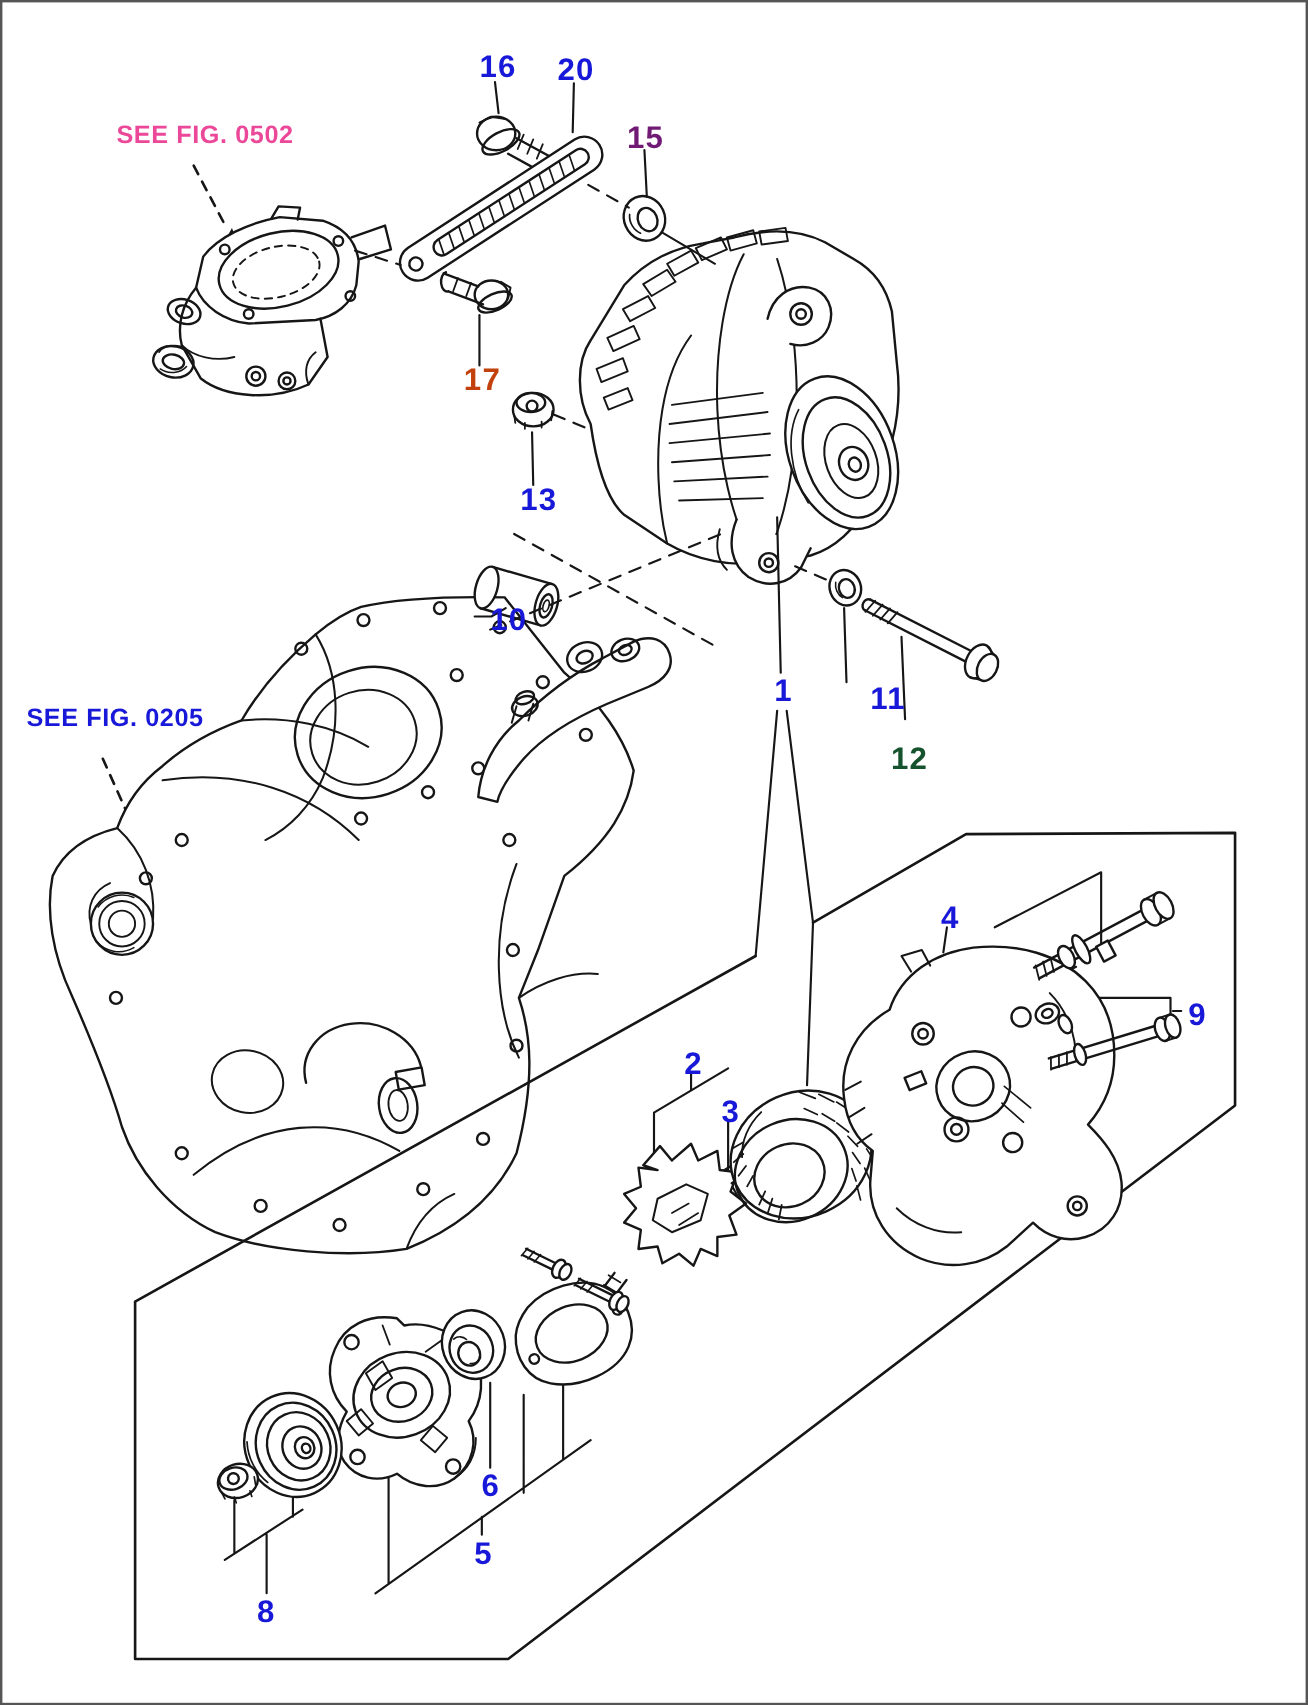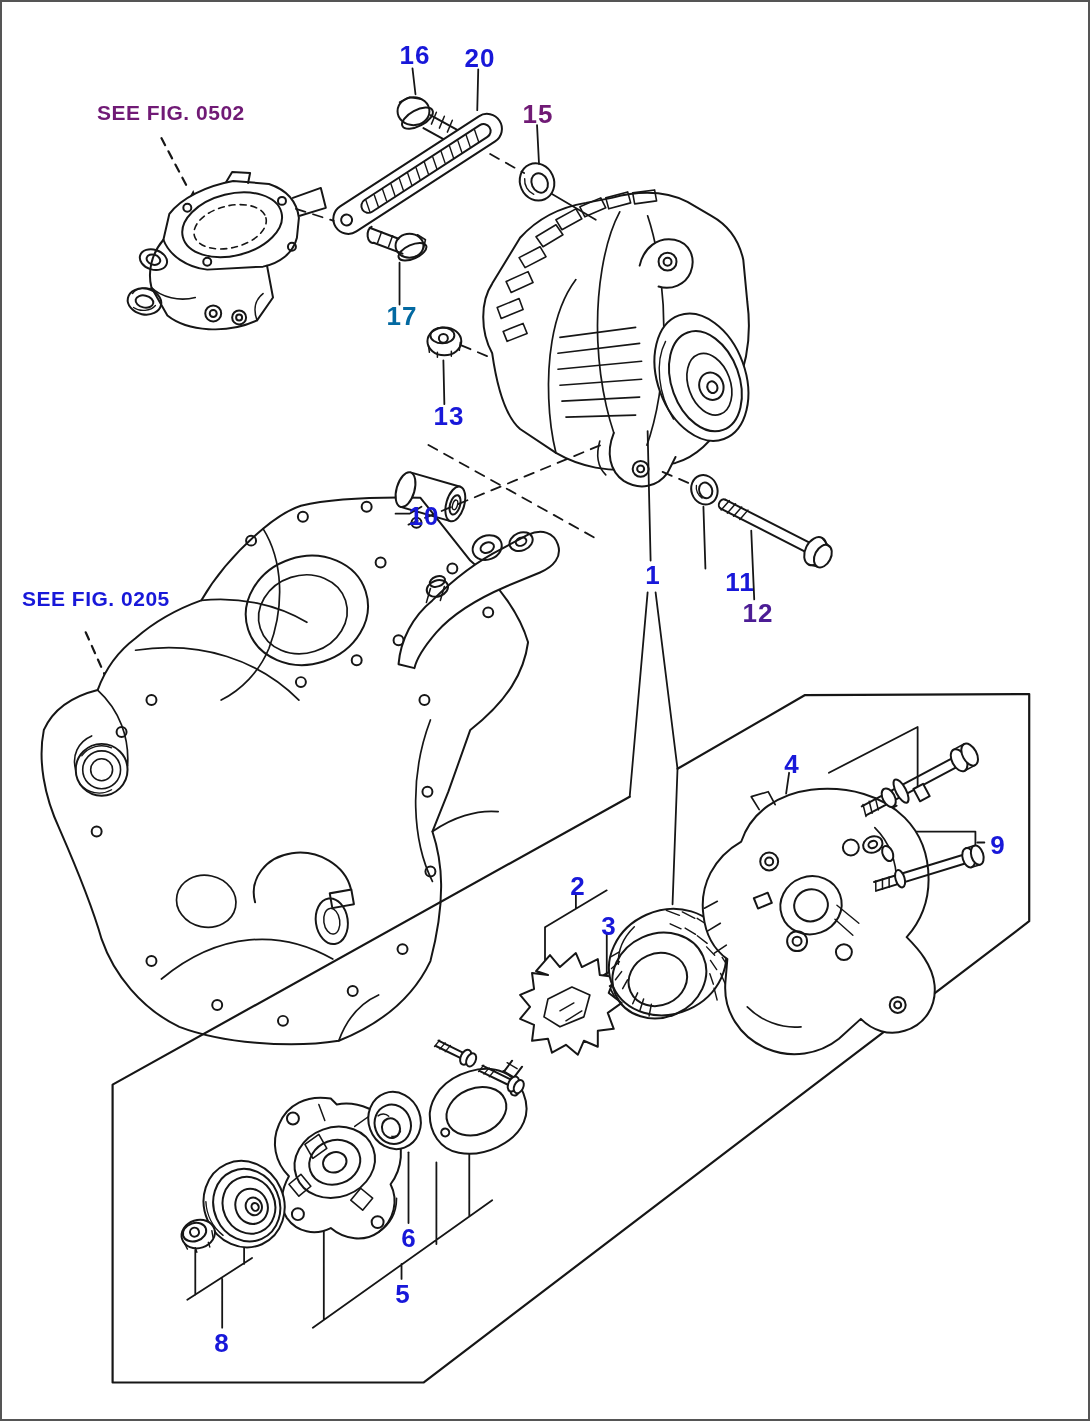--- a/index.html
+++ b/index.html
@@ -389,33 +389,33 @@
   <g transform="translate(197,1236) rotate(-18)">
     <ellipse cx="0" cy="0" rx="17" ry="14" fill="#fff"></ellipse>
     <ellipse cx="-3" cy="-3" rx="12" ry="9"></ellipse>
     <circle cx="-3" cy="-3" r="4.5"></circle>
     <path d="M-16,5 l1,6 m29,-10 l-1,7 M-7,12 l0,5 m14,-6 l0,5" stroke-width="1.4"></path>
   </g>
 
 </svg>
 
   <div id="ref-layer">
-      <div class="ref-label" style="left: 95px; top: 100px; color: #701a75; text-align: center;">SEE FIG. 0502</div>
+      <div class="ref-label" style="left: 95px; top: 100px; color: #ec4899; text-align: center;">SEE FIG. 0502</div>
       <div class="ref-label" style="left: 20px; top: 586px; color: rgb(24, 24, 217);">SEE FIG. 0205</div>
     </div>
   <div id="callout-layer">
       <div class="callout" style="left: 413px; top: 53px; color: rgb(24, 24, 217);">16</div>
       <div class="callout" style="left: 478px; top: 56px; color: rgb(24, 24, 217);">20</div>
       <div class="callout" style="left: 536px; top: 112px; color: #701a75;">15</div>
-      <div class="callout" style="left: 400px; top: 314px; color: #0369a1;">17</div>
+      <div class="callout" style="left: 400px; top: 314px; color: #c2410c;">17</div>
       <div class="callout" style="left: 447px; top: 414px; color: rgb(24, 24, 217);">13</div>
       <div class="callout" style="left: 383px; top: 514px; color: rgb(24, 24, 217); margin-left: 39px;">10</div>
       <div class="callout" style="left: 651px; top: 573px; color: rgb(24, 24, 217);">1</div>
       <div class="callout" style="left: 738px; top: 580px; color: rgb(24, 24, 217);">11</div>
-      <div class="callout" style="left: 756px; top: 611px; color: #4c1d95;">12</div>
+      <div class="callout" style="left: 756px; top: 630px; color: #14532d;">12</div>
       <div class="callout" style="left: 790px; top: 762px; color: rgb(24, 24, 217);">4</div>
       <div class="callout" style="left: 996px; top: 843px; color: rgb(24, 24, 217);">9</div>
       <div class="callout" style="left: 576px; top: 884px; color: rgb(24, 24, 217);">2</div>
       <div class="callout" style="left: 607px; top: 924px; color: rgb(24, 24, 217);">3</div>
       <div class="callout" style="left: 407px; top: 1236px; color: rgb(24, 24, 217);">6</div>
       <div class="callout" style="left: 401px; top: 1292px; color: rgb(24, 24, 217);">5</div>
       <div class="callout" style="left: 220px; top: 1341px; color: rgb(24, 24, 217);">8</div>
     </div>
 </div>
 

